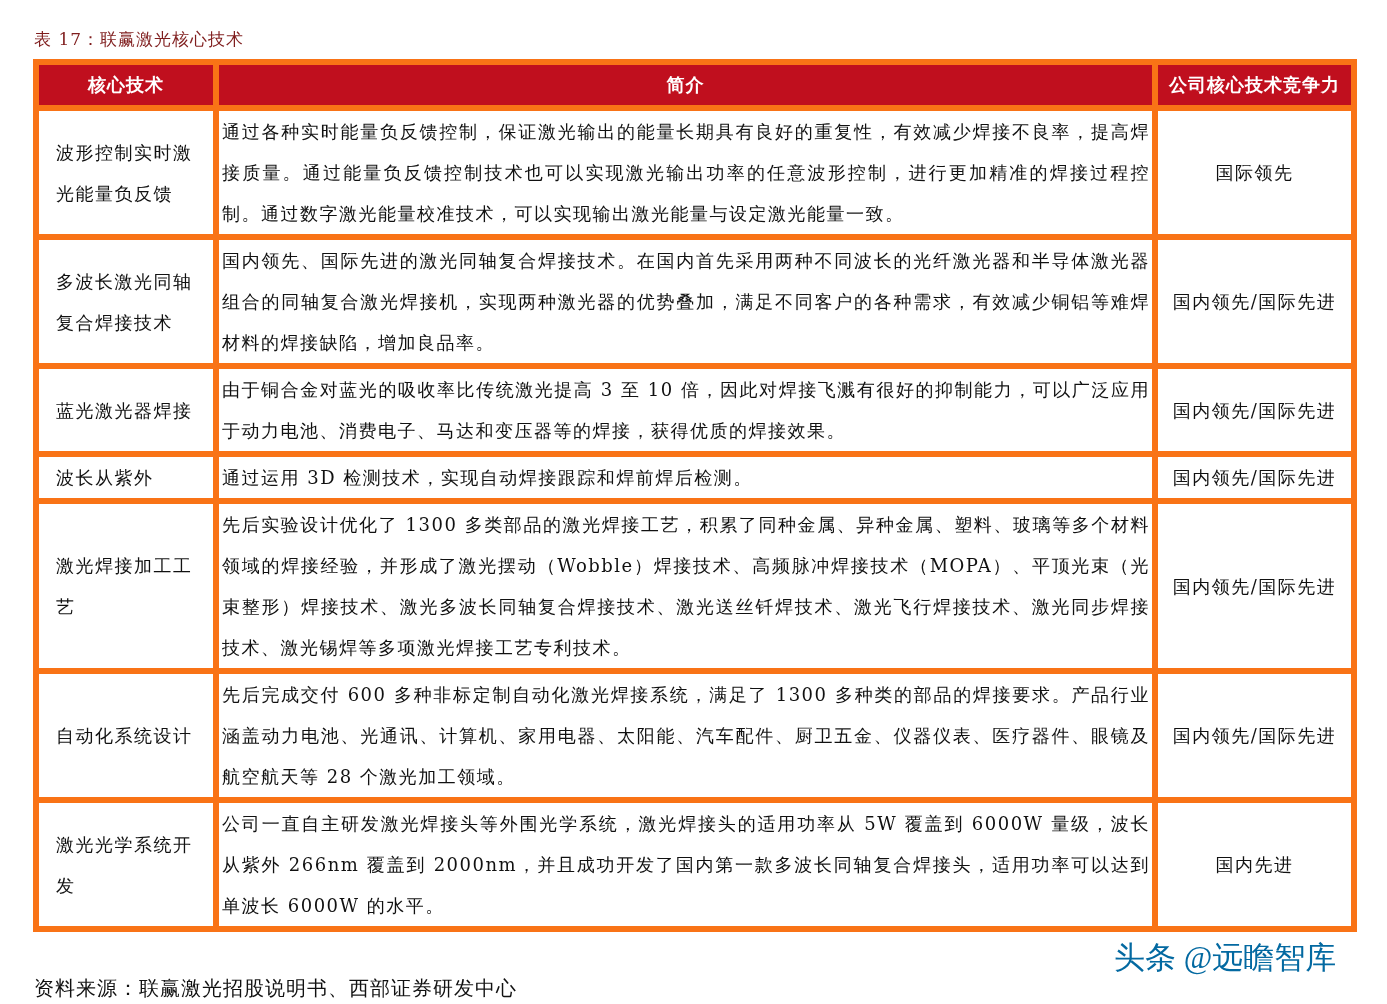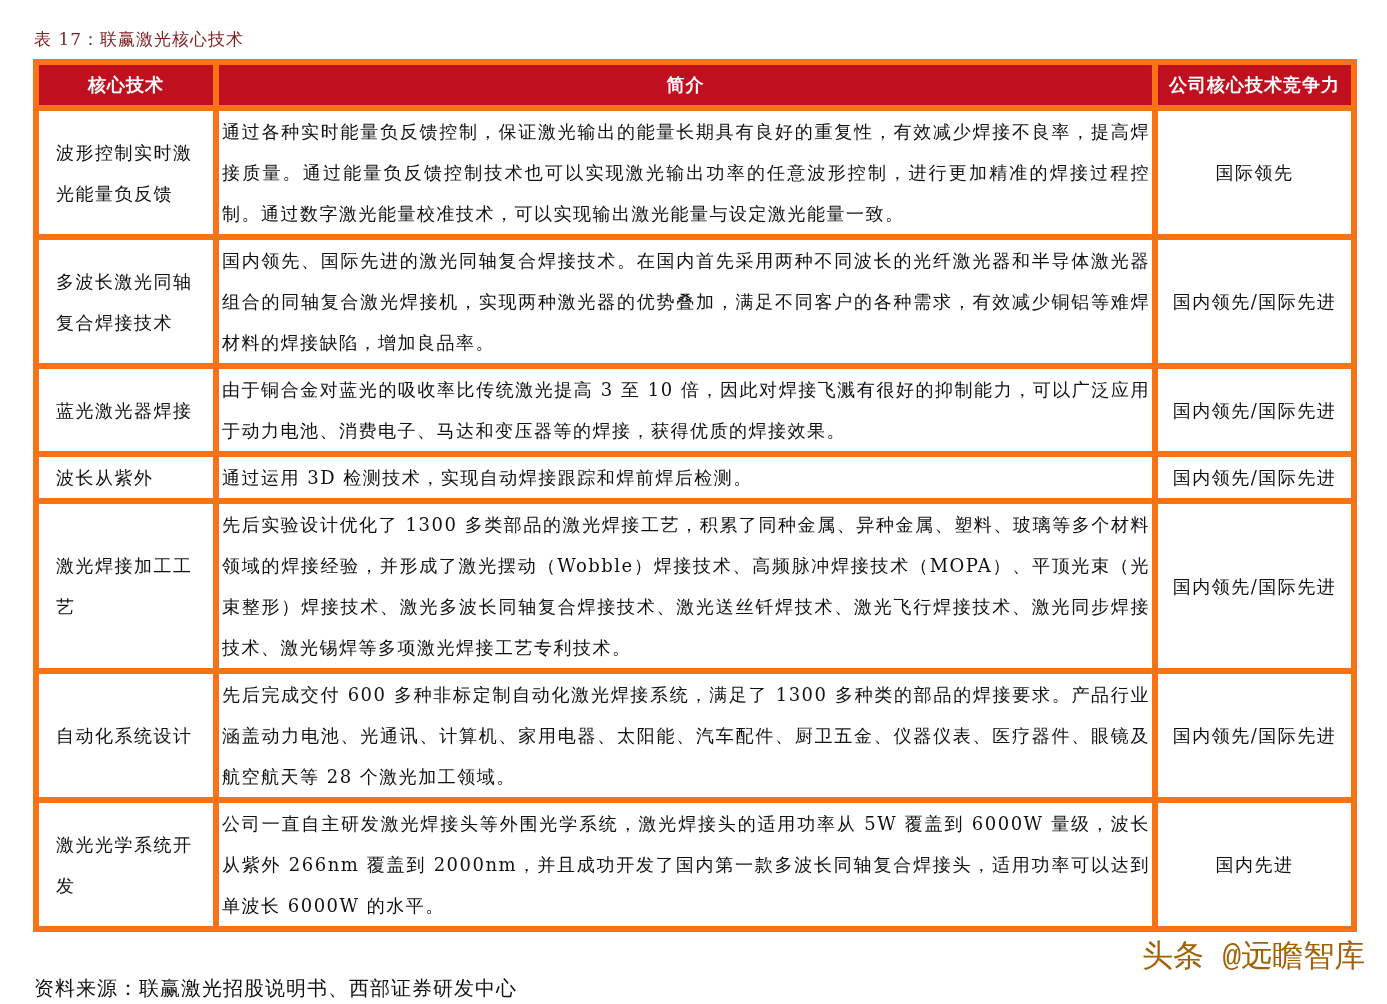--- a/index.html
+++ b/index.html
@@ -77,26 +77,26 @@
       position: absolute;
       left: 34px;
       top: 976px;
       font-size: 20px;
       line-height: 24px;
       letter-spacing: 1px;
       color: #111;
     }
     .watermark {
       position: absolute;
-      left: 1142px;
+      left: 1114px;
       top: 938px;
-      font-family: Liberation Mono, monospace;
+      font-family: Liberation Serif, serif;
       font-size: 31px;
       line-height: 40px;
-      color: #a16207;
+      color: #0369a1;
       text-shadow: 1px 1px 0 #ffffff, -1px -1px 0 #ffffff, 1px -1px 0 #ffffff, -1px 1px 0 #ffffff;
       letter-spacing: 0px;
       background: rgba(255,255,255,0.0);
     }
   </style>
 </head>
 <body>
 
 <div class="caption">表 17：联赢激光核心技术</div>
 

